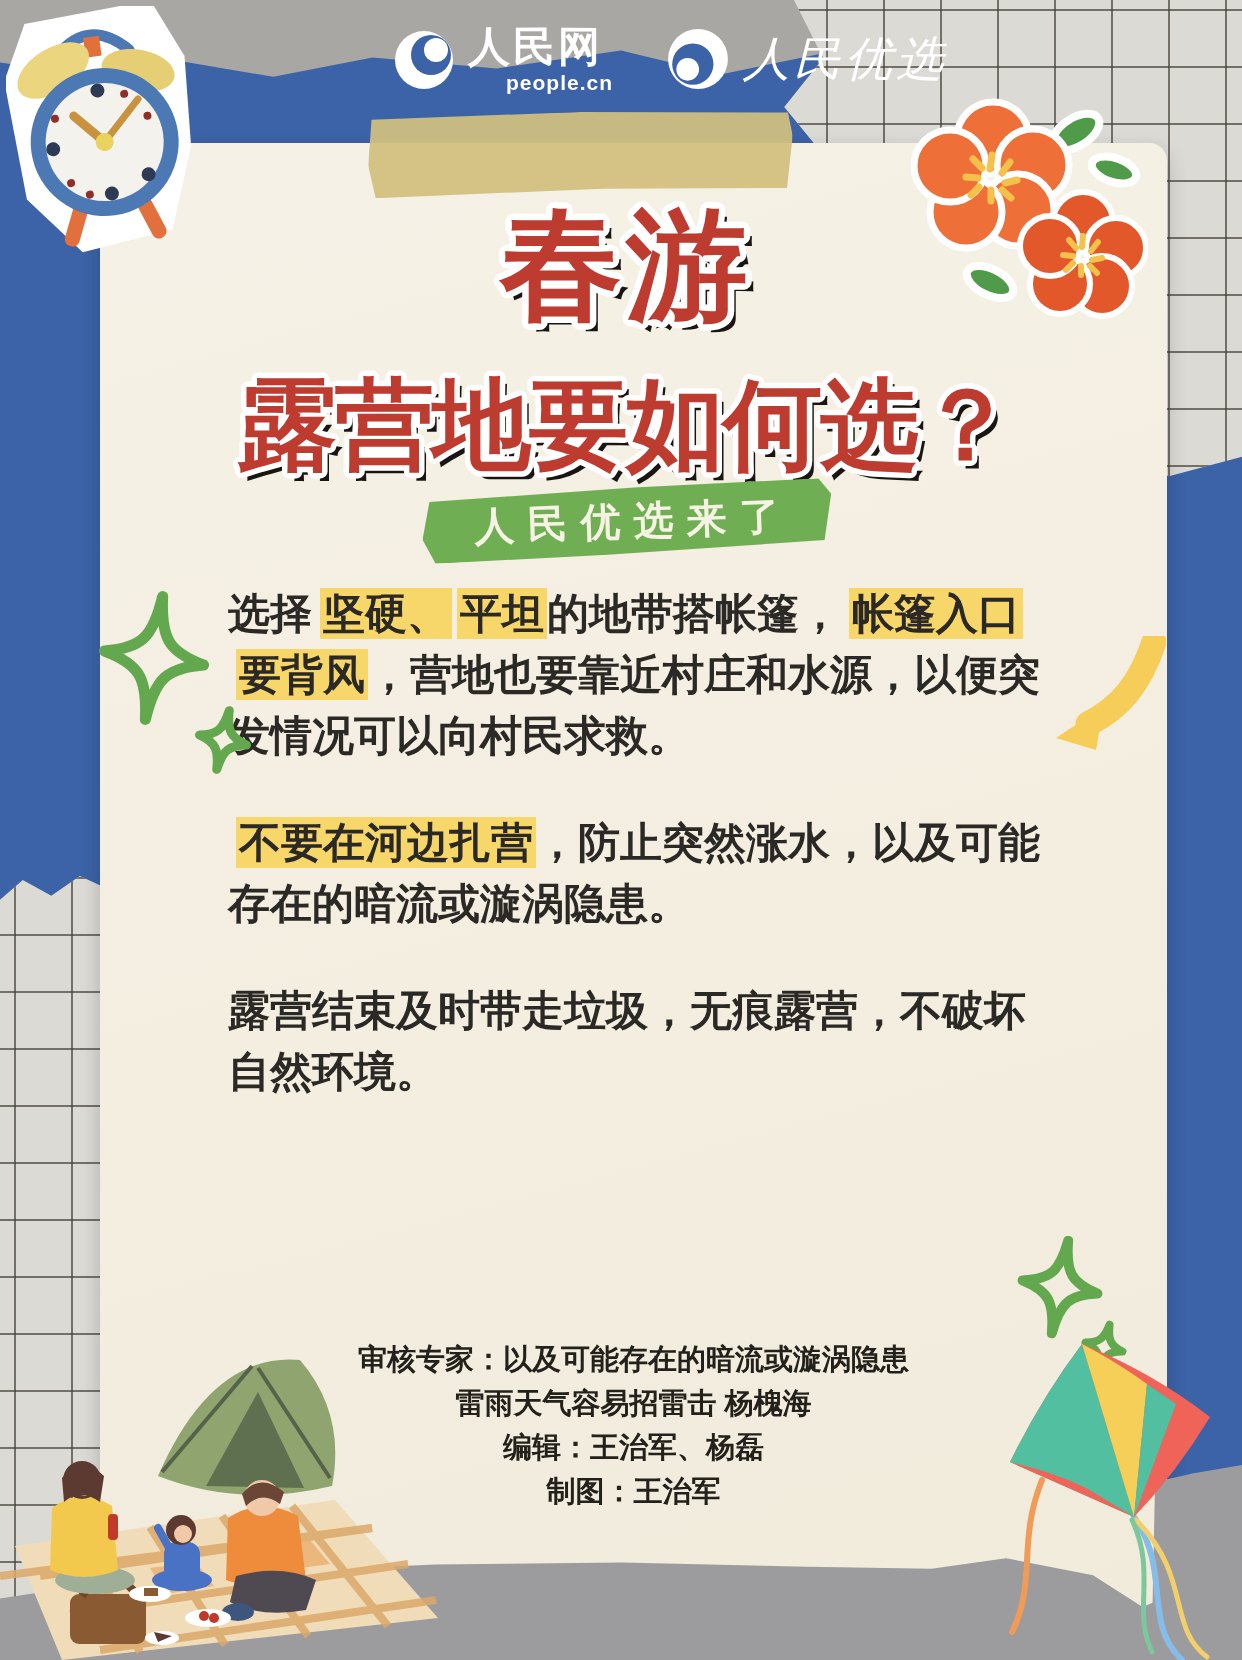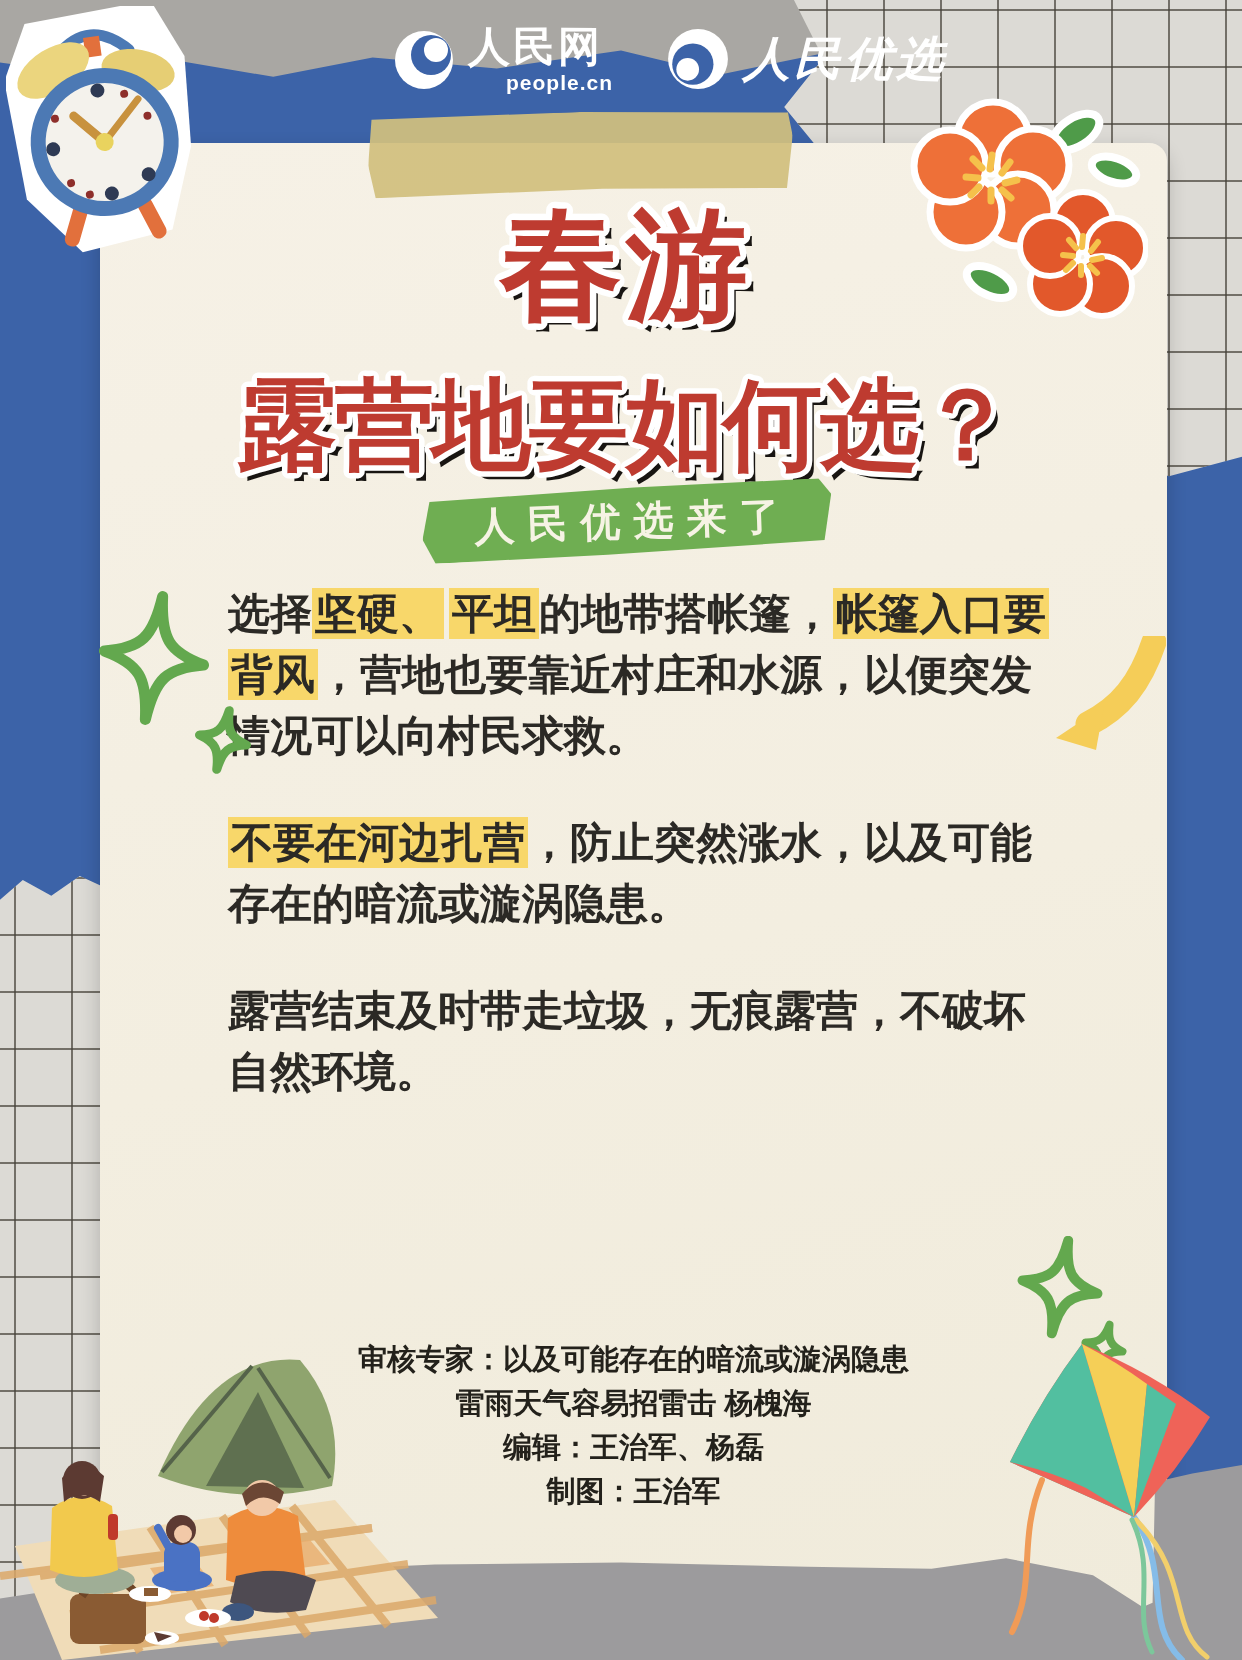--- a/index.html
+++ b/index.html
@@ -19,21 +19,21 @@
     clip-path:polygon(0 4%,20% 1.5%,45% 3.5%,70% 1%,100% 3%,100% 100%,0 100%);}
   .paper-gray-bottom{position:absolute;left:0;top:1448px;width:1242px;height:212px;background:#9C9B9D;z-index:4;
     clip-path:polygon(0 71%,10% 62%,20% 59%,35% 55%,50% 54%,65% 56%,75% 57%,81% 52%,88% 60%,92% 75%,92.8% 73%,93% 16%,96% 12%,100% 8%,100% 100%,0 100%);}
 
   
   .logo-row{position:absolute;left:392px;top:26px;display:flex;gap:52px;align-items:flex-start;z-index:6;color:#fff;}
   .logo{display:flex;gap:12px;align-items:center;}
   .logo-texts{display:flex;flex-direction:column;line-height:1;}
   .logo-name{font-size:42px;font-weight:bold;letter-spacing:3px;}
   .logo-sub{font-size:21px;font-weight:bold;letter-spacing:1px;margin-top:4px;margin-left:38px;}
-  .logo-name2{font-size:47px;font-weight:bold;font-style:italic;letter-spacing:4px;}
+  .logo-name2{font-size:47px;font-weight:normal;font-style:italic;letter-spacing:4px;}
 
   
   .card{position:absolute;left:100px;top:143px;width:1056px;height:1469px;z-index:3;
     background:linear-gradient(165deg,#F6F1E6 0%,#F3EEE0 55%,#F0EBDB 100%);
     border-radius:18px;box-shadow:0 8px 20px rgba(0,0,0,.20);padding-left:11px;}
   .tape{position:absolute;left:368px;top:112px;width:425px;height:82px;z-index:5;
     background:rgba(209,191,126,.93);transform:rotate(-1.2deg);
     clip-path:polygon(1% 4%,50% 0,99% 6%,100% 34%,98.4% 98%,55% 94%,1.6% 100%,0 60%);
     box-shadow:0 3px 5px rgba(0,0,0,.10);}
 
@@ -44,21 +44,21 @@
   .t2{font-size:99px;letter-spacing:-2px;stroke-width:11px;}
 
   .banner{position:absolute;left:322px;top:342px;width:410px;height:72px;background:#6FAE52;
     transform:rotate(-2deg);display:flex;align-items:center;justify-content:center;
     clip-path:polygon(2% 14%,52% 4%,97% 0,100% 22%,98% 86%,45% 96%,3% 100%,0 66%);}
   .banner span{color:#F6F3E4;font-size:40px;font-weight:bold;letter-spacing:13px;padding-left:13px;}
 
   .paras{position:absolute;left:128px;top:440px;width:820px;}
   .body-para{margin:0 0 46px 0;font-size:42px;line-height:61px;font-weight:bold;color:#2B2925;text-align:left;}
   mark.hl{background:#F8D76A;color:inherit;padding:2px 3px;
-    -webkit-box-decoration-break:clone;box-decoration-break:clone;}
+    -webkit-box-decoration-break:clone;box-decoration-break:clone;margin-left:8px;}
   mark.hl + mark.hl{margin-left:5px;}
 
   .credits{position:absolute;left:0;top:1194px;width:100%;text-align:center;}
   .credit-line{font-size:29px;line-height:44px;font-weight:bold;color:#23211B;}
 
   
   .decor{position:absolute;z-index:6;}
 </style>
 </head>
 <body>

